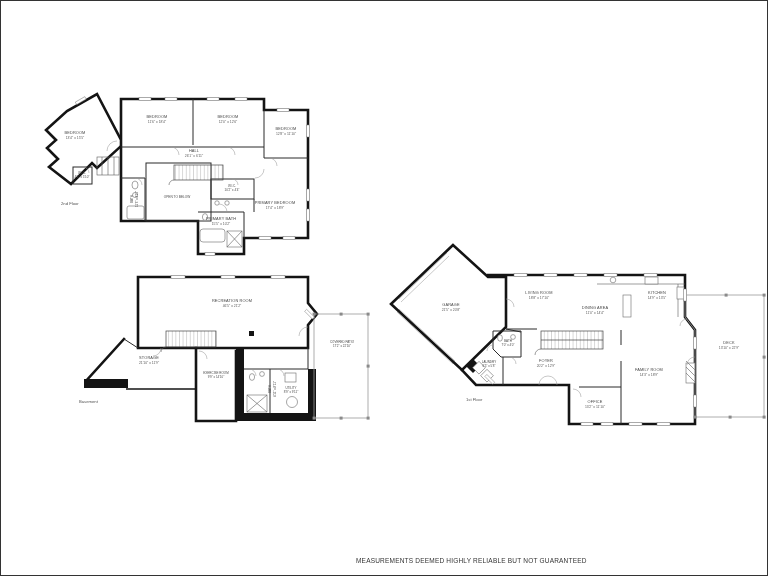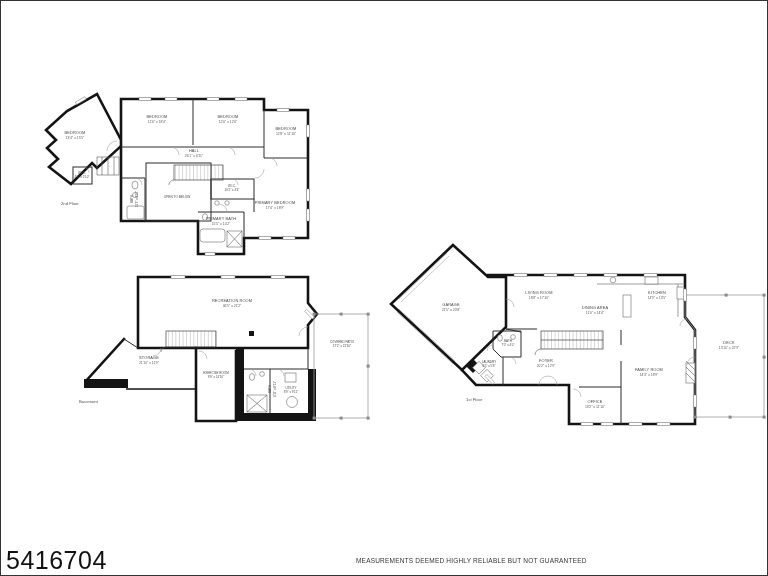--- a/index.html
+++ b/index.html
@@ -373,15 +373,14 @@
         <text class="rd" x="206" y="170.5">13'2" x 11'10"</text>
       </g>
       <g>
         <text class="rn" x="340" y="107">DECK</text>
         <text class="rd" x="340" y="111.5">13'10" x 22'9"</text>
       </g>
     </g>
     <text class="fl" x="77" y="164">1st Floor</text>
   </svg>
 
-  <div class="listing-id">5416704</div>
   <div class="disclaimer">MEASUREMENTS DEEMED HIGHLY RELIABLE BUT NOT GUARANTEED</div>
 </div>
 
 </body></html>

